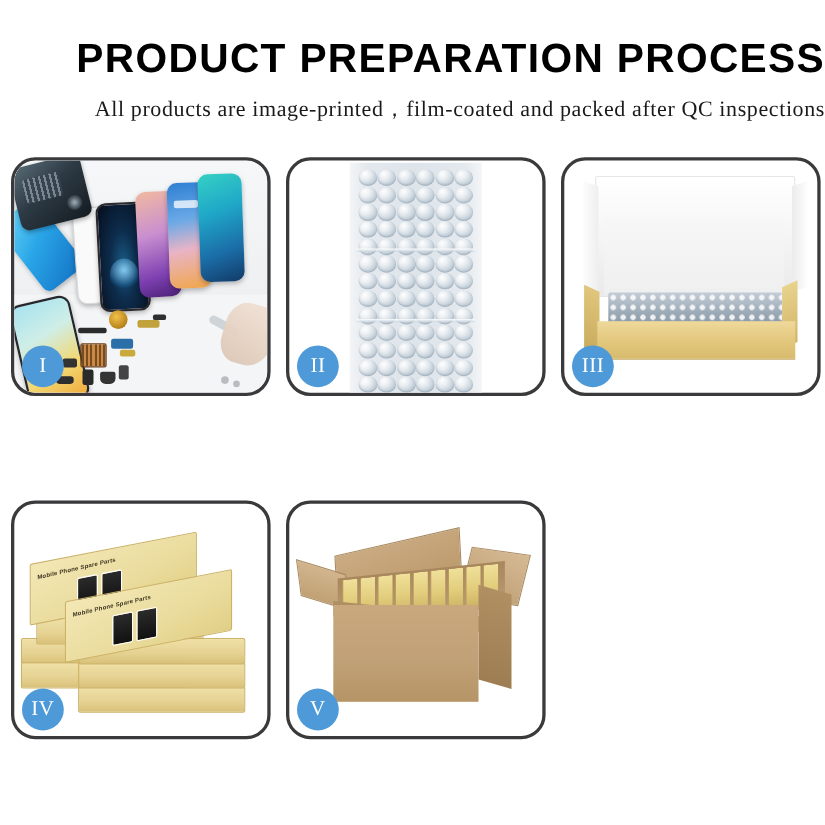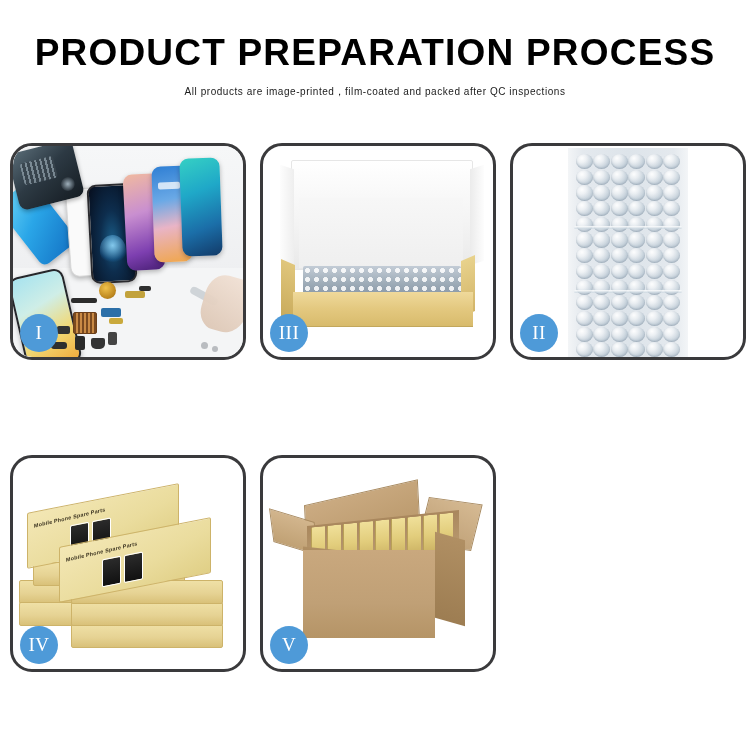--- a/index.html
+++ b/index.html
@@ -20,35 +20,35 @@
     position: relative;
     width: 750px;
     height: 750px;
     background: #ffffff;
     box-sizing: border-box;
   }
 
   
   .header {
     padding-top: 34px;
-    text-align: center;
+    text-align: right;
   }
   .title {
     font-family: "Liberation Sans", sans-serif;
     font-size: 37px;
     font-weight: 700;
     letter-spacing: 1.2px;
     color: #000000;
     line-height: 1.05;
     margin: 0;
     white-space: nowrap;
   }
   .subtitle {
-    font-family: Liberation Sans, sans-serif;
-    font-size: 10px;
+    font-family: Liberation Serif, serif;
+    font-size: 20px;
     font-weight: 400;
     letter-spacing: 0.55px;
     color: #1a1a1a;
     margin: 12px 0 0 0;
     white-space: nowrap;
   }
 
   
   .grid {
     position: absolute;
@@ -546,122 +546,122 @@
         <span class="part pt11"></span>
         <span class="part pt12"></span>
         <span class="part pt13"></span>
         <span class="part pt14"></span>
         <span class="part pt15"></span>
         <div class="hand"></div>
       </div>
       <div class="badge">I</div>
     </div>
 
+    <div class="panel p2">
+      <div class="panel-media">
+        <div class="bubblewrap">
+          <div class="bubbles" id="bubbles">
+              <span class="bub"></span>
+              <span class="bub"></span>
+              <span class="bub"></span>
+              <span class="bub"></span>
+              <span class="bub"></span>
+              <span class="bub"></span>
+              <span class="bub"></span>
+              <span class="bub"></span>
+              <span class="bub"></span>
+              <span class="bub"></span>
+              <span class="bub"></span>
+              <span class="bub"></span>
+              <span class="bub"></span>
+              <span class="bub"></span>
+              <span class="bub"></span>
+              <span class="bub"></span>
+              <span class="bub"></span>
+              <span class="bub"></span>
+              <span class="bub"></span>
+              <span class="bub"></span>
+              <span class="bub"></span>
+              <span class="bub"></span>
+              <span class="bub"></span>
+              <span class="bub"></span>
+              <span class="bub"></span>
+              <span class="bub"></span>
+              <span class="bub"></span>
+              <span class="bub"></span>
+              <span class="bub"></span>
+              <span class="bub"></span>
+              <span class="bub"></span>
+              <span class="bub"></span>
+              <span class="bub"></span>
+              <span class="bub"></span>
+              <span class="bub"></span>
+              <span class="bub"></span>
+              <span class="bub"></span>
+              <span class="bub"></span>
+              <span class="bub"></span>
+              <span class="bub"></span>
+              <span class="bub"></span>
+              <span class="bub"></span>
+              <span class="bub"></span>
+              <span class="bub"></span>
+              <span class="bub"></span>
+              <span class="bub"></span>
+              <span class="bub"></span>
+              <span class="bub"></span>
+              <span class="bub"></span>
+              <span class="bub"></span>
+              <span class="bub"></span>
+              <span class="bub"></span>
+              <span class="bub"></span>
+              <span class="bub"></span>
+              <span class="bub"></span>
+              <span class="bub"></span>
+              <span class="bub"></span>
+              <span class="bub"></span>
+              <span class="bub"></span>
+              <span class="bub"></span>
+              <span class="bub"></span>
+              <span class="bub"></span>
+              <span class="bub"></span>
+              <span class="bub"></span>
+              <span class="bub"></span>
+              <span class="bub"></span>
+              <span class="bub"></span>
+              <span class="bub"></span>
+              <span class="bub"></span>
+              <span class="bub"></span>
+              <span class="bub"></span>
+              <span class="bub"></span>
+              <span class="bub"></span>
+              <span class="bub"></span>
+              <span class="bub"></span>
+              <span class="bub"></span>
+              <span class="bub"></span>
+              <span class="bub"></span>
+            </div>
+          <div class="seam" style="top:78px;"></div>
+          <div class="seam" style="top:142px;"></div>
+        </div>
+      </div>
+      <div class="badge">II</div>
+    </div>
+
     <div class="panel p3">
       <div class="panel-media">
         <div class="box3-lid"></div>
         <div class="box3-inner"></div>
         <div class="box3-left"></div>
         <div class="box3-right"></div>
         <div class="box3-bubbles"></div>
         <div class="box3-front"></div>
       </div>
       <div class="badge">III</div>
     </div>
 
-    <div class="panel p2">
-      <div class="panel-media">
-        <div class="bubblewrap">
-          <div class="bubbles" id="bubbles">
-              <span class="bub"></span>
-              <span class="bub"></span>
-              <span class="bub"></span>
-              <span class="bub"></span>
-              <span class="bub"></span>
-              <span class="bub"></span>
-              <span class="bub"></span>
-              <span class="bub"></span>
-              <span class="bub"></span>
-              <span class="bub"></span>
-              <span class="bub"></span>
-              <span class="bub"></span>
-              <span class="bub"></span>
-              <span class="bub"></span>
-              <span class="bub"></span>
-              <span class="bub"></span>
-              <span class="bub"></span>
-              <span class="bub"></span>
-              <span class="bub"></span>
-              <span class="bub"></span>
-              <span class="bub"></span>
-              <span class="bub"></span>
-              <span class="bub"></span>
-              <span class="bub"></span>
-              <span class="bub"></span>
-              <span class="bub"></span>
-              <span class="bub"></span>
-              <span class="bub"></span>
-              <span class="bub"></span>
-              <span class="bub"></span>
-              <span class="bub"></span>
-              <span class="bub"></span>
-              <span class="bub"></span>
-              <span class="bub"></span>
-              <span class="bub"></span>
-              <span class="bub"></span>
-              <span class="bub"></span>
-              <span class="bub"></span>
-              <span class="bub"></span>
-              <span class="bub"></span>
-              <span class="bub"></span>
-              <span class="bub"></span>
-              <span class="bub"></span>
-              <span class="bub"></span>
-              <span class="bub"></span>
-              <span class="bub"></span>
-              <span class="bub"></span>
-              <span class="bub"></span>
-              <span class="bub"></span>
-              <span class="bub"></span>
-              <span class="bub"></span>
-              <span class="bub"></span>
-              <span class="bub"></span>
-              <span class="bub"></span>
-              <span class="bub"></span>
-              <span class="bub"></span>
-              <span class="bub"></span>
-              <span class="bub"></span>
-              <span class="bub"></span>
-              <span class="bub"></span>
-              <span class="bub"></span>
-              <span class="bub"></span>
-              <span class="bub"></span>
-              <span class="bub"></span>
-              <span class="bub"></span>
-              <span class="bub"></span>
-              <span class="bub"></span>
-              <span class="bub"></span>
-              <span class="bub"></span>
-              <span class="bub"></span>
-              <span class="bub"></span>
-              <span class="bub"></span>
-              <span class="bub"></span>
-              <span class="bub"></span>
-              <span class="bub"></span>
-              <span class="bub"></span>
-              <span class="bub"></span>
-              <span class="bub"></span>
-            </div>
-          <div class="seam" style="top:78px;"></div>
-          <div class="seam" style="top:142px;"></div>
-        </div>
-      </div>
-      <div class="badge">II</div>
-    </div>
-
     <div class="panel p4">
       <div class="panel-media">
         <div class="stack">
 
           <div class="kbox" style="left:0px;  top:104px;"></div>
           <div class="kbox" style="left:0px;  top:126px;"></div>
           <div class="kbox" style="left:14px; top:86px;"></div>
           <div class="kbox" style="left:52px; top:148px;"></div>
           <div class="kbox" style="left:52px; top:126px;"></div>
           <div class="kbox" style="left:52px; top:104px;"></div>

